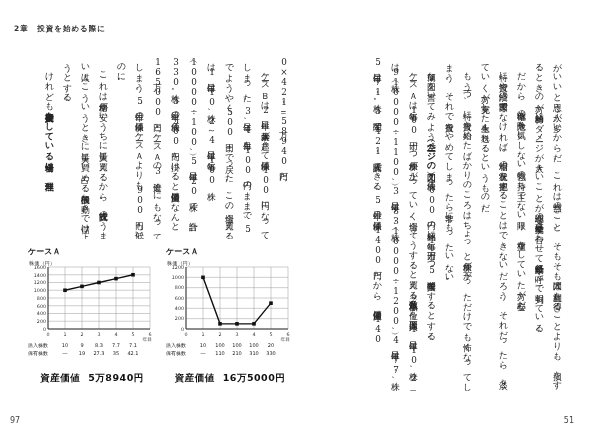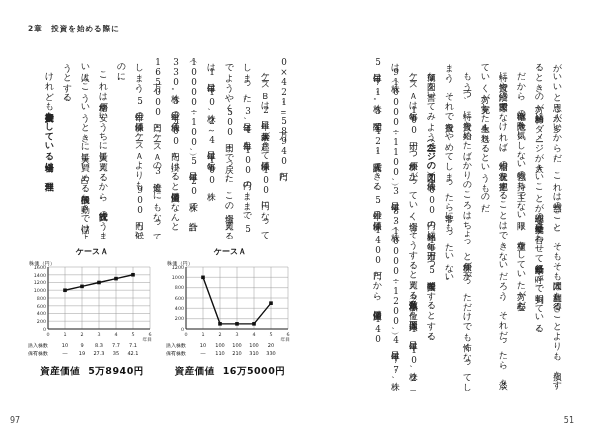--- a/index.html
+++ b/index.html
@@ -5,21 +5,21 @@
   html,body{margin:0;padding:0;background:#f2f2f2;}
   .spread{
     position:relative;
     width:600px;height:441px;
     background:#ffffff;
     border-bottom:1px solid #dcdcdc;
     overflow:hidden;
     color:#222;
   }
   .running-head{
-    position:absolute;left:28px;top:24px;
+    position:absolute;left:14px;top:24px;
     font-family:"DejaVu Sans","Liberation Sans",sans-serif;
     font-weight:700;font-size:7.5px;letter-spacing:1px;color:#333;
     white-space:pre;
   }
   .vtext{
     position:absolute;
     writing-mode:vertical-rl;
     text-orientation:upright;
     font-family:"DejaVu Serif","Liberation Serif",serif;
     font-size:8.8px;line-height:18px;
@@ -32,27 +32,27 @@
     font-weight:700;
   }
   .p96{top:57px;right:33px;width:272px;height:334px;}
   .p97{top:57px;left:20px;width:273px;height:182px;}
   .charts{
     position:absolute;left:28px;top:246px;width:266px;
     display:flex;gap:10px;
   }
   .chart{width:128px;}
   .chart-title{
-    text-align:center;
+    text-align:left;
     font-family:"DejaVu Sans","Liberation Sans",sans-serif;
     font-weight:700;font-size:8px;margin-bottom:1px;color:#1a1a1a;
   }
   .chart svg{display:block;}
   .chart-summary{
-    text-align:center;margin-top:5px;
+    text-align:center;margin-top:12px;
     font-family:"DejaVu Sans","Liberation Sans",sans-serif;
     font-weight:700;font-size:9.5px;letter-spacing:0.5px;color:#111;
   }
   .chart-summary .val{margin-left:8px;}
   .folio{
     position:absolute;top:416px;
     font-family:"DejaVu Sans","Liberation Sans",sans-serif;
     font-size:8px;color:#444;
   }
   .folio-left{left:10px;}

